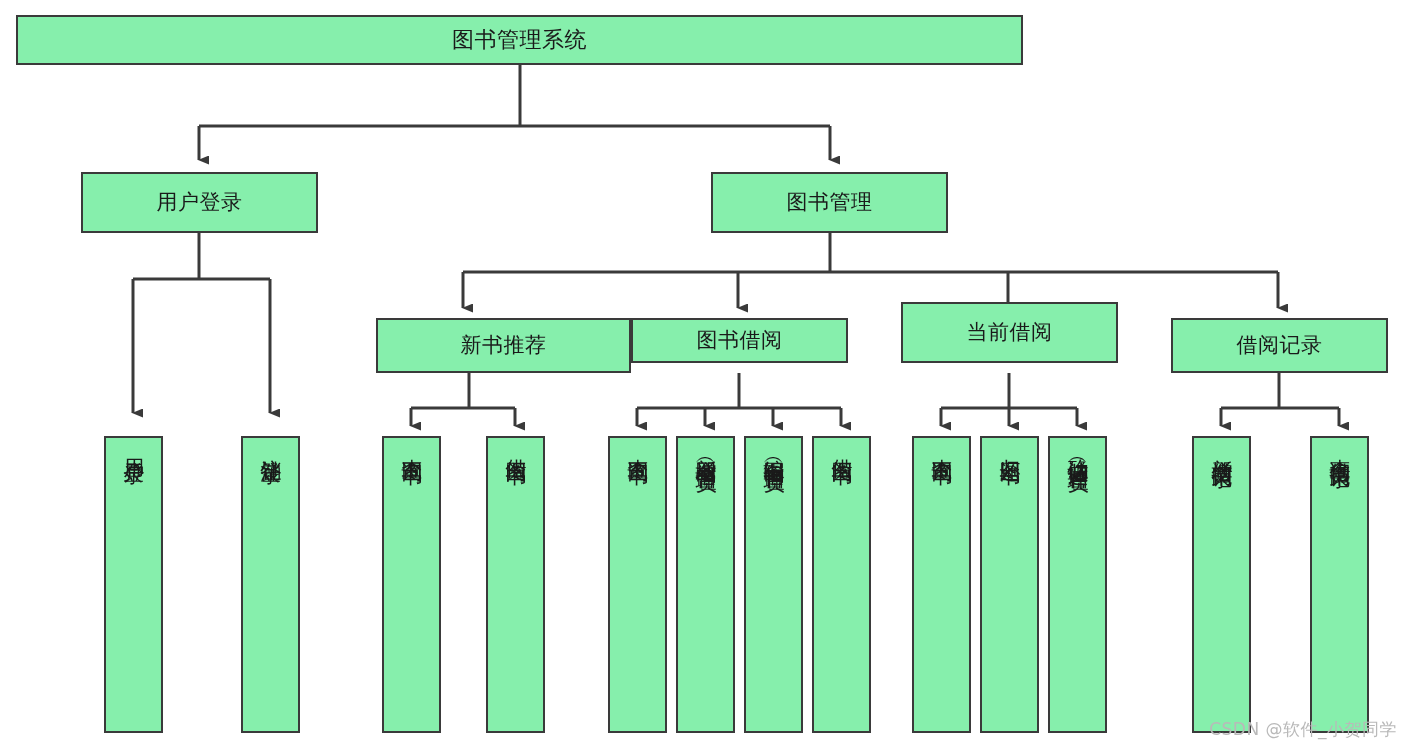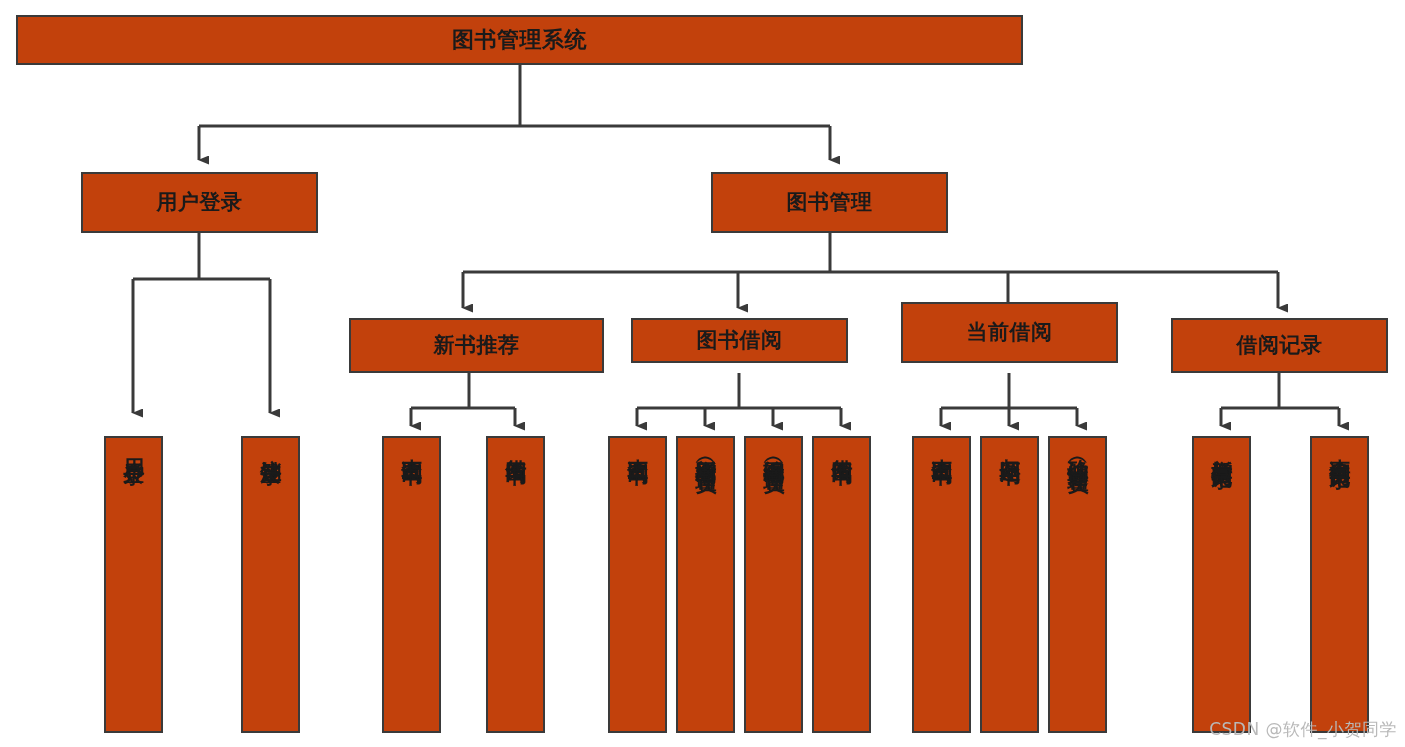--- a/index.html
+++ b/index.html
@@ -20,27 +20,26 @@
     position: absolute;
     left: 0;
     top: 0;
     width: 1405px;
     height: 747px;
     pointer-events: none;
   }
   .node {
     position: absolute;
     box-sizing: border-box;
-    background: #c2410c;
+    background: #86efac;
     border: 2.5px solid #3a3a3a;
     display: flex;
     align-items: center;
     justify-content: center;
     color: #1a1a1a;
-    font-weight: bold;
   }
   .node .lbl {
     display: block;
     text-align: center;
     line-height: 1.18;
     white-space: nowrap;
   }
   
   .node.horiz .lbl {
     writing-mode: horizontal-tb;
@@ -138,21 +137,21 @@
     <span class="lbl">图书管理系统</span>
   </div>
 
   <div class="node horiz" style="left:81px; top:172px; width:237px; height:61px;">
     <span class="lbl">用户登录</span>
   </div>
   <div class="node horiz" style="left:711px; top:172px; width:237px; height:61px;">
     <span class="lbl">图书管理</span>
   </div>
 
-  <div class="node horiz" style="left:349px; top:318px; width:255px; height:55px;">
+  <div class="node horiz" style="left:376px; top:318px; width:255px; height:55px;">
     <span class="lbl">新书推荐</span>
   </div>
   <div class="node horiz" style="left:631px; top:318px; width:217px; height:45px;">
     <span class="lbl">图书借阅</span>
   </div>
   <div class="node horiz" style="left:901px; top:302px; width:217px; height:61px;">
     <span class="lbl">当前借阅</span>
   </div>
   <div class="node horiz" style="left:1171px; top:318px; width:217px; height:55px;">
     <span class="lbl">借阅记录</span>

